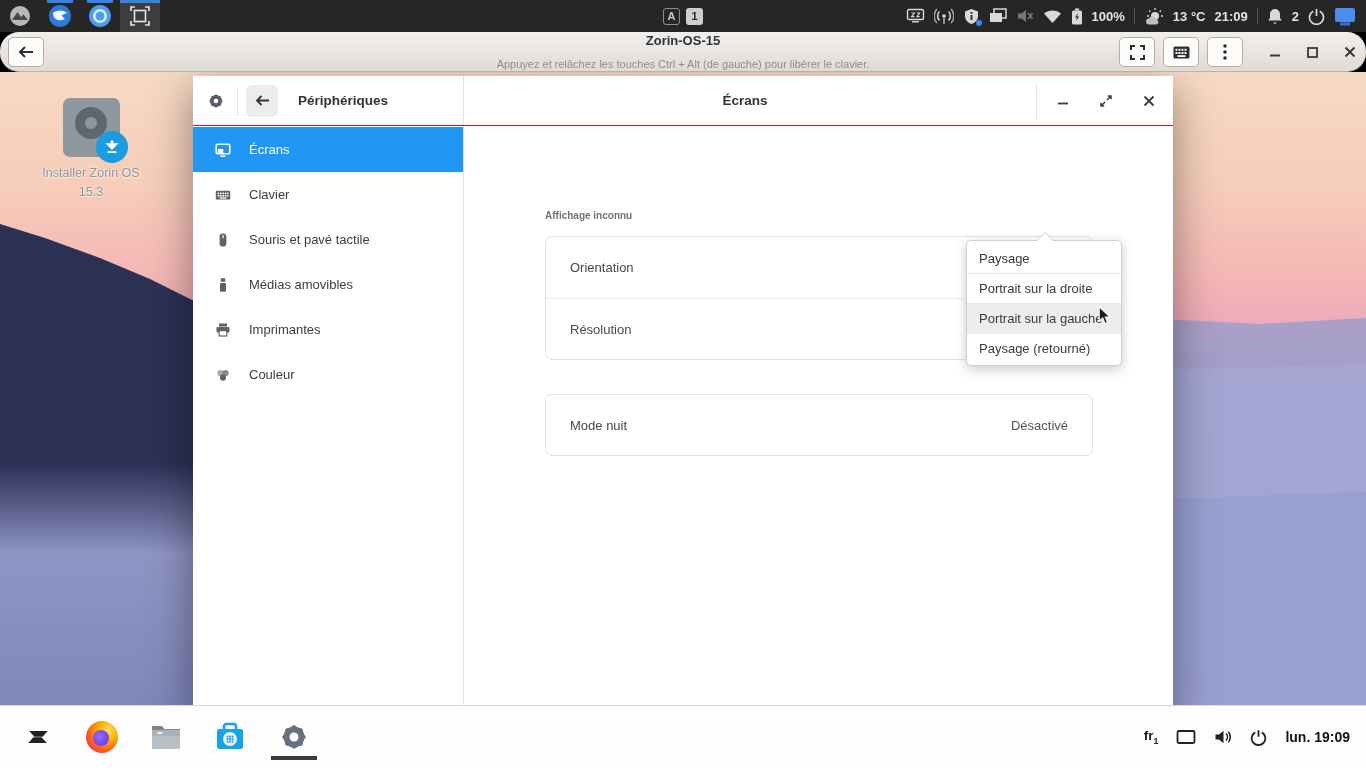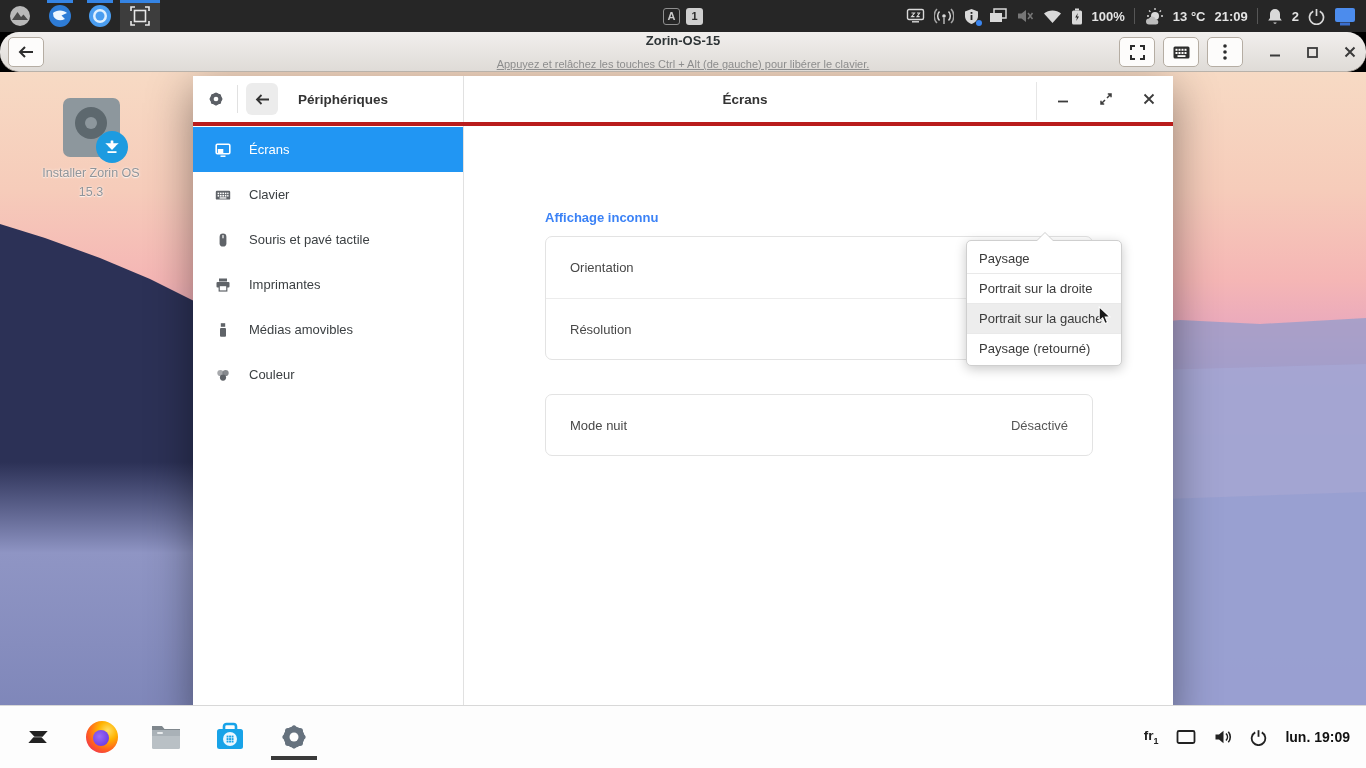--- a/index.html
+++ b/index.html
@@ -20,57 +20,57 @@
   .host-right { margin-left:auto; display:flex; align-items:center; gap:9px; padding-right:10px; height:32px; font-size:13px; font-weight:bold; color:#e3e3e3; }
   .host-sep { width:1px; height:16px; background:#565656; }
   .dim { opacity:.45; }
 
   
   .vm-bar { position:absolute; left:0; top:32px; width:1366px; height:40px; background:linear-gradient(#f1efed,#dfdbd7); border-bottom:1px solid #b9b2aa; z-index:50; display:flex; align-items:center;border-radius:19px; }
   .vm-back { position:absolute; left:8px; top:5px; }
   .vm-btn { width:36px; height:30px; background:#fdfcfb; border:1px solid #b5ada3; border-radius:5px; display:flex; align-items:center; justify-content:center; color:#2d2d2d; }
   .vm-titles { position:absolute; left:0; right:0; text-align:center; pointer-events:none; }
   .vm-title { font-size:13px; font-weight:bold; color:#2e3436; }
-  .vm-subtitle { font-size:11px; color:#8d8d8d; margin-top:10px;text-decoration:underline; }
+  .vm-subtitle { font-size:11px; color:#8d8d8d; margin-top:10px; }
   .vm-right { position:absolute; right:10px; top:5px; display:flex; align-items:center; gap:8px; }
   .vm-winctl { display:flex; align-items:center; gap:26px; margin-left:18px; color:#3a3a3a; }
 
   
   .desktop { position:absolute; left:0; top:72px; width:1366px; height:650px;
     background:linear-gradient(180deg,#f7dac4 0%,#f6ccba 18%,#f5b6b5 32%,#e9a8bd 40%,#b89ec9 48%,#9f9ed1 58%,#98a1d3 72%,#9099ca 86%,#8a92c3 100%); }
   .wallpaper-svg { position:absolute; left:0; top:0; }
   .installer { position:absolute; left:42px; top:26px; width:98px; text-align:center; }
   .installer-art { position:relative; width:57px; height:59px; margin:0 auto; }
   .drive { width:57px; height:59px; background:#8d979d; border-radius:7px; position:relative; }
   .drive::after { content:""; position:absolute; left:12px; top:9px; width:32px; height:32px; border-radius:50%; background:#5d686e; }
   .drive::before { content:""; position:absolute; left:22px; top:19px; width:12px; height:12px; border-radius:50%; background:#8d979d; z-index:2; }
   .dl-badge { position:absolute; right:-8px; bottom:-6px; width:32px; height:32px; border-radius:50%; background:#1d9be0; display:flex; align-items:center; justify-content:center; z-index:3; }
   .installer-label { margin-top:7px; font-size:12.5px; line-height:1.55; color:#90959a; text-shadow:0 0 3px rgba(255,255,255,.9), 0 1px 1px rgba(255,255,255,.7); }
 
   
   .settings { position:absolute; left:193px; top:76px; width:980px; height:646px; background:#fff; box-shadow:0 12px 42px rgba(0,0,0,.42); z-index:20; display:flex; flex-direction:column; }
-  .s-header { height:50px; display:flex; border-bottom:4px solid #b91c1c; flex:none;gap:13px; }
+  .s-header { height:50px; display:flex; border-bottom:1px solid #b91c1c; flex:none;gap:13px; }
   .s-header-left { width:271px; flex:none; display:flex; align-items:center; border-right:1px solid #e1e1e1; padding-left:14px; }
   .gear-small { color:#5c6066; margin-right:12px; }
   .hdr-vsep { width:1px; height:28px; background:#e1e1e1; margin-right:8px; }
   .back-btn { width:32px; height:32px; border-radius:6px; background:#ececec; display:flex; align-items:center; justify-content:center; color:#333; font-size:16px; }
   .s-header-title { font-size:13.5px; font-weight:bold; color:#333; margin-left:20px; }
   .s-header-main { flex:1; display:flex; align-items:center; position:relative; }
   .s-page-title { position:absolute; left:0; right:160px; text-align:center; font-size:13.5px; font-weight:bold; color:#333; }
   .s-ctl-sep { position:absolute; right:136px; top:6px; height:38px; width:1px; background:#e6e6e6; }
   .s-winctl { position:absolute; right:18px; display:flex; align-items:center; gap:30px; color:#3c3c3c; }
   .s-body { flex:1; display:flex; min-height:0; }
   .sidebar { width:271px; flex:none; border-right:1px solid #e1e1e1; padding-top:1px; }
   .side-item { height:45px; display:flex; align-items:center; padding-left:22px; color:#3c4043; font-size:13px; cursor:default; }
   .side-item .s-icon { width:16px; height:16px; margin-right:18px; color:#5f6368; flex:none; display:flex; }
   .side-item.selected { background:#2196f3; color:#fff; }
   .side-item.selected .s-icon { color:#fff; }
 
   .content { flex:1; position:relative; background:#fff; }
-  .section-title { position:absolute; left:81px; top:84px; font-size:13px; font-weight:bold; color:#3b82f6;text-align:center; }
+  .section-title { position:absolute; left:81px; top:84px; font-size:10px; font-weight:bold; color:#737373;text-align:center; }
   .card { position:absolute; left:81px; width:548px; background:#fff; border:1px solid #e3e3e3; border-radius:7px; }
   .card1 { top:110px; height:124px; }
   .card2 { top:268px; height:62px; }
   .crow { height:61px; display:flex; align-items:center; padding:0 24px; justify-content:space-between; font-size:13px; }
   .crow + .crow { border-top:1px solid #ececec; }
   .crow .lab { color:#484848; }
   .crow .val { color:#3c3c3c; }
 
   
   .dropdown { position:absolute; left:966px; top:240px; width:156px; background:#fff; border:1px solid #cfcfcf; border-radius:5px; box-shadow:0 3px 12px rgba(0,0,0,.22); z-index:40; padding:2px 0; }
@@ -402,36 +402,36 @@
           <span class="s-icon">
             <svg width="16" height="16" viewBox="0 0 16 16">
                 <rect x="4.6" y="1.4" width="6.8" height="13.2" rx="3.4" fill="currentColor"></rect>
                 <rect x="7.4" y="3" width="1.2" height="3.4" rx="0.6" fill="#fff"></rect>
               </svg>
           </span>
           <span>Souris et pavé tactile</span>
         </div>
         <div class="side-item">
           <span class="s-icon">
+            <svg width="16" height="16" viewBox="0 0 16 16" fill="currentColor">
+                <rect x="5.8" y="1.2" width="4.4" height="3.6"></rect>
+                <rect x="5" y="6" width="6" height="8.8" rx="1"></rect>
+              </svg>
+          </span>
+          <span>Médias amovibles</span>
+        </div>
+        <div class="side-item">
+          <span class="s-icon">
             <svg width="16" height="16" viewBox="0 0 16 16">
                 <rect x="4" y="1.5" width="8" height="3" fill="currentColor"></rect>
                 <rect x="1.5" y="5" width="13" height="5.5" rx="1" fill="currentColor"></rect>
                 <rect x="4.2" y="8.6" width="7.6" height="5.4" fill="#fff" stroke="currentColor" stroke-width="1.2"></rect>
               </svg>
           </span>
           <span>Imprimantes</span>
-        </div>
-        <div class="side-item">
-          <span class="s-icon">
-            <svg width="16" height="16" viewBox="0 0 16 16" fill="currentColor">
-                <rect x="5.8" y="1.2" width="4.4" height="3.6"></rect>
-                <rect x="5" y="6" width="6" height="8.8" rx="1"></rect>
-              </svg>
-          </span>
-          <span>Médias amovibles</span>
         </div>
         <div class="side-item">
           <span class="s-icon">
             <svg width="16" height="16" viewBox="0 0 16 16" fill="currentColor">
                 <circle cx="5.4" cy="6" r="3.1" opacity=".55"></circle>
                 <circle cx="10.6" cy="6" r="3.1" opacity=".75"></circle>
                 <circle cx="8" cy="10.6" r="3.1"></circle>
               </svg>
           </span>
           <span>Couleur</span>

